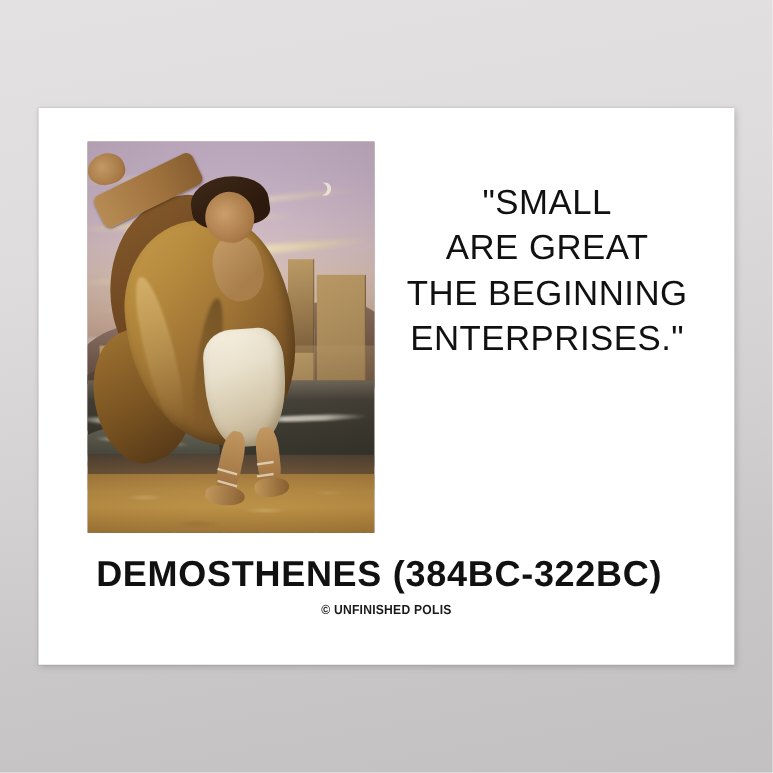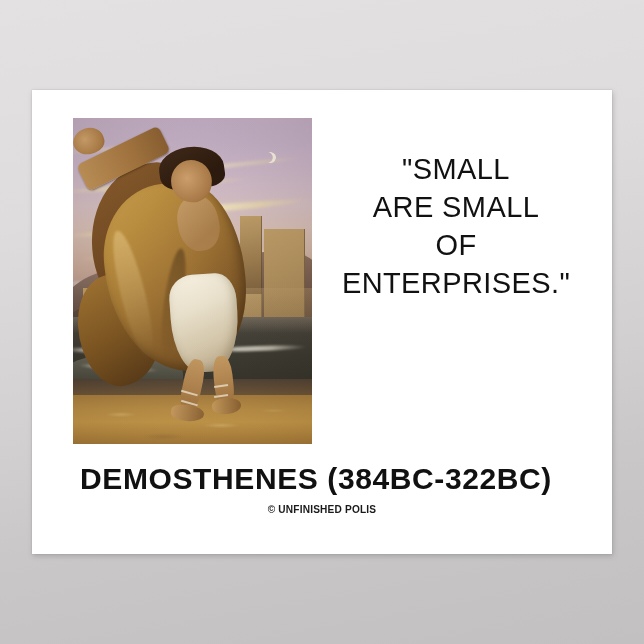--- a/index.html
+++ b/index.html
@@ -429,22 +429,22 @@
         <div class="strap s2"></div>
         <div class="strap s3"></div>
         <div class="strap s4"></div>
       </div>
 
       <div class="layer varnish"></div>
     </div>
 
     <div id="quote">
       <div class="qline">"SMALL</div>
-      <div class="qline">ARE SMALL</div>
-      <div class="qline">OF</div>
+      <div class="qline">ARE GREAT</div>
+      <div class="qline">THE BEGINNING</div>
       <div class="qline">ENTERPRISES."</div>
     </div>
 
     <div id="attribution">DEMOSTHENES (384BC-322BC)</div>
     <div id="credit">© UNFINISHED POLIS</div>
 
   </div>
 </div>
 
 </body></html>

